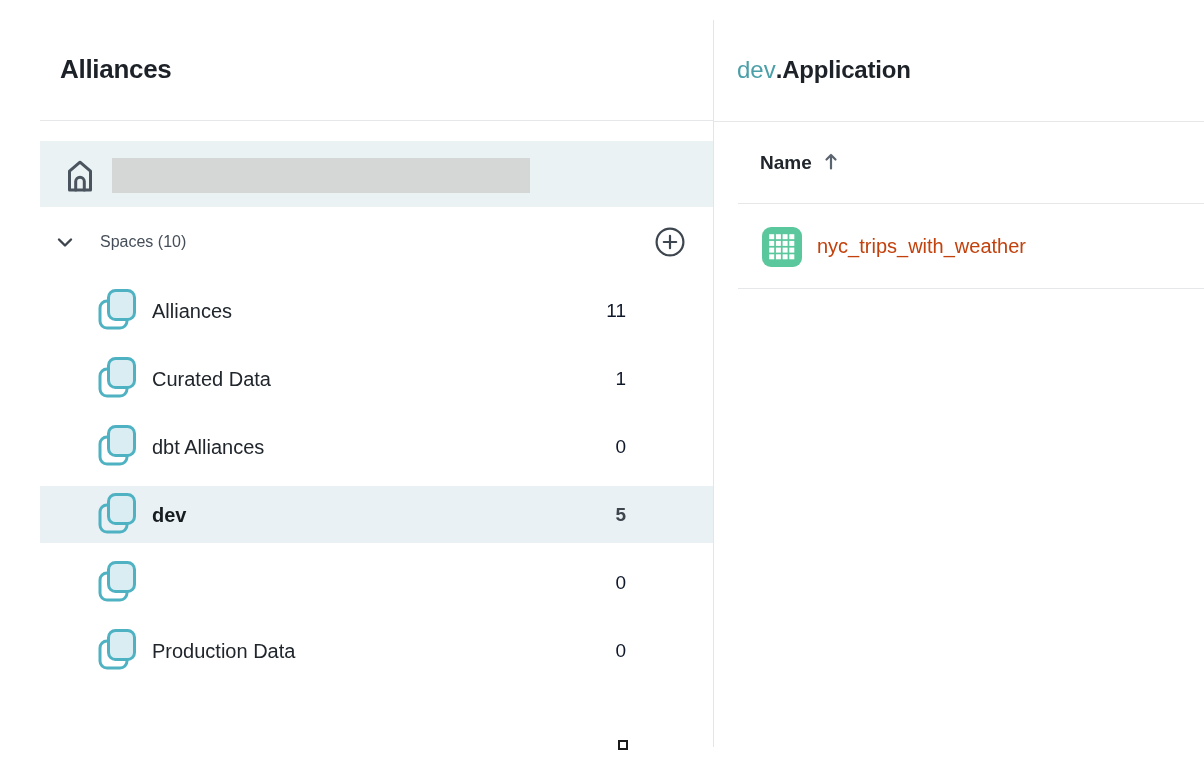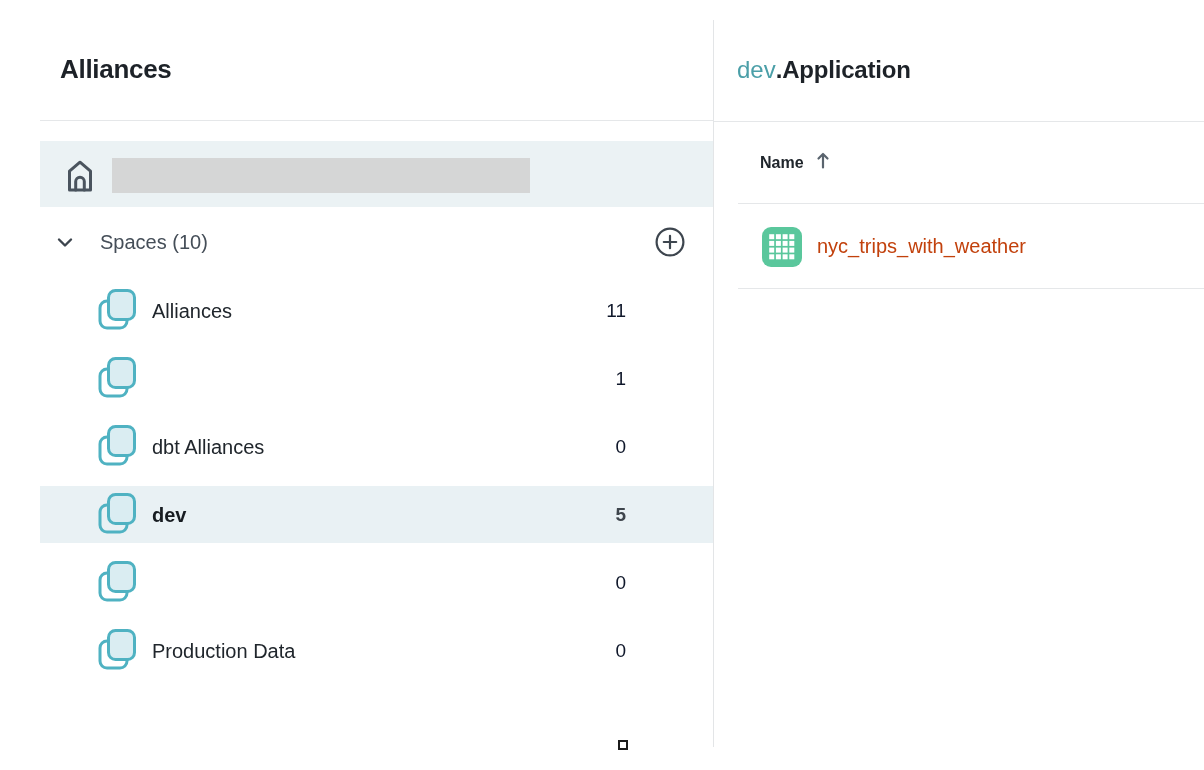--- a/index.html
+++ b/index.html
@@ -14,21 +14,21 @@
                    font-weight:700; letter-spacing:-0.3px; color:#1d2228; }
   .divider-left { top:120px; left:40px; width:673px; }
 
   .home-row { position:absolute; left:40px; top:141px; width:673px; height:66px;
               background:#ebf2f4; }
   .home-icon { position:absolute; left:22px; top:13px; width:36px; height:40px; }
   .redacted-bar { position:absolute; left:72px; top:17px; width:418px; height:35px; background:#d5d6d6; }
 
   .spaces-header { position:absolute; left:40px; top:222px; width:673px; height:40px; }
   .chevron { position:absolute; left:13px; top:8px; width:24px; height:24px; }
-  .spaces-label { position:absolute; left:60px; top:0; font-size:20px; line-height:40px;
+  .spaces-label { position:absolute; left:60px; top:0; font-size:16px; line-height:40px;
                   font-weight:400; color:#454e58; }
   .add-space-btn { position:absolute; left:614px; top:4px; width:32px; height:32px;
                    background:none; border:none; cursor:pointer; padding:0; }
 
   .space-list { position:absolute; left:40px; top:277px; width:673px; }
   .space-row { position:relative; height:68px; cursor:pointer; }
   .space-row.selected::before { content:""; position:absolute; left:0; right:0; top:5px; bottom:6px;
                    background:#e9f1f4; z-index:0; }
   .space-row > * { position:absolute; z-index:1; }
   .space-icon { left:57px; top:11px; width:40px; height:46px; }
@@ -40,21 +40,21 @@
   .stray-box { position:absolute; left:618px; top:740px; width:10px; height:10px;
                border:2px solid #1b1b1b; background:#ffffff; }
 
   
   .panel-divider { position:absolute; left:713px; top:20px; width:1px; height:727px; background:#e3e5e7; }
   .main { position:absolute; left:713px; top:0; width:491px; height:650px; }
   .breadcrumb { position:absolute; left:24px; top:54px; font-size:24px; line-height:32px; white-space:nowrap; }
   .crumb-space { color:#4b9fa8; font-weight:400; cursor:pointer; }
   .crumb-sep, .crumb-entity { color:#1d2228; font-weight:700; letter-spacing:-0.2px; }
   .divider-right-1 { top:121px; left:1px; width:490px; }
-  .name-header { position:absolute; left:47px; top:150px; font-size:16px; line-height:26px;
+  .name-header { position:absolute; left:47px; top:150px; font-size:19px; line-height:26px;
                  font-weight:600; color:#20262c; cursor:pointer; }
   .sort-arrow { display:inline-block; margin-left:11px; vertical-align:-2px; }
   .divider-right-2 { top:203px; left:25px; width:466px; }
   .table-row { position:absolute; left:1px; top:204px; width:490px; height:84px; cursor:pointer; }
   .grid-icon { position:absolute; left:48px; top:23px; width:40px; height:40px; }
   .dataset-name { position:absolute; left:103px; top:0; font-size:20px; line-height:84px;
                   font-weight:400; color:#c2410c; }
   .divider-right-3 { top:288px; left:25px; width:466px; }
 
   svg { display:block; }
@@ -107,20 +107,21 @@
       <span class="space-count">11</span>
     </div>
 
     <div class="space-row">
       <span class="space-icon">
         <svg width="40" height="46" viewBox="0 0 40 46">
           <rect x="3" y="13" width="27" height="27" rx="7" fill="none" stroke="#4fb2c2" stroke-width="3"></rect>
           <rect x="11.5" y="2.5" width="26" height="29" rx="7" fill="#daedf2" stroke="#4fb2c2" stroke-width="3"></rect>
         </svg>
       </span>
+      <span class="space-name">Curated Data</span>
       <span class="space-count">1</span>
     </div>
 
     <div class="space-row">
       <span class="space-icon">
         <svg width="40" height="46" viewBox="0 0 40 46">
           <rect x="3" y="13" width="27" height="27" rx="7" fill="none" stroke="#4fb2c2" stroke-width="3"></rect>
           <rect x="11.5" y="2.5" width="26" height="29" rx="7" fill="#daedf2" stroke="#4fb2c2" stroke-width="3"></rect>
         </svg>
       </span>

